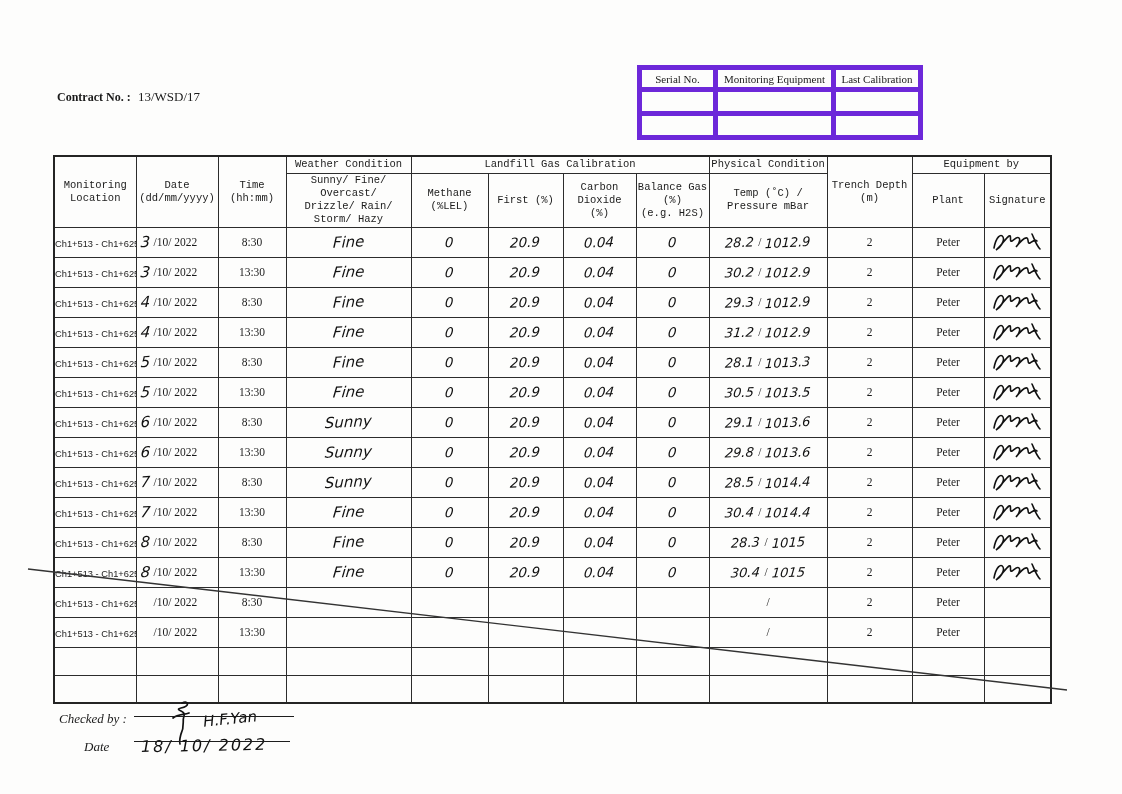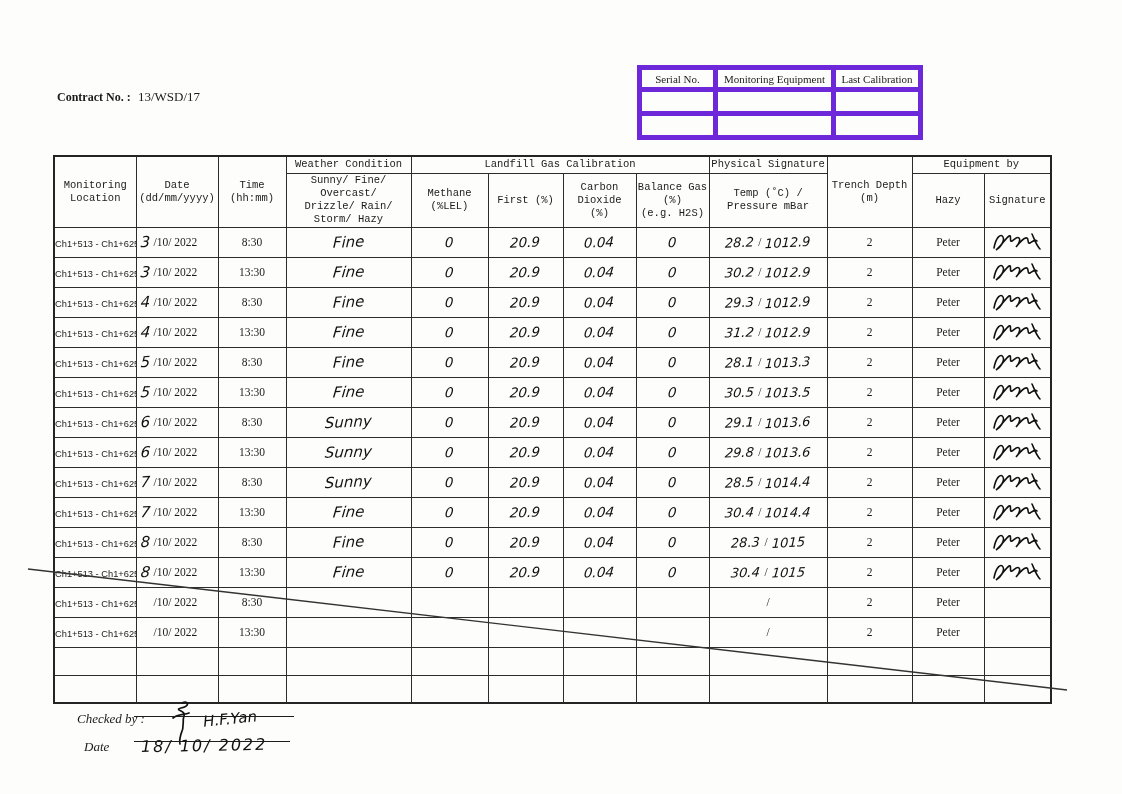--- a/index.html
+++ b/index.html
@@ -103,35 +103,35 @@
     <thead>
       <tr class="grp">
         <th rowspan="2">Monitoring
 Location</th>
         <th rowspan="2">Date
 (dd/mm/yyyy)</th>
         <th rowspan="2">Time
 (hh:mm)</th>
         <th>Weather Condition</th>
         <th colspan="4">Landfill Gas Calibration</th>
-        <th>Physical Signature</th>
+        <th>Physical Condition</th>
         <th rowspan="2">Trench Depth (m)</th>
         <th colspan="2">Equipment by</th>
       </tr>
       <tr class="sub">
         <th class="small">Sunny/ Fine/ Overcast/
 Drizzle/ Rain/ Storm/ Hazy</th>
         <th>Methane (%LEL)</th>
         <th>First (%)</th>
         <th>Carbon Dioxide
 (%)</th>
         <th>Balance Gas (%)
 (e.g. H2S)</th>
         <th class="tempH">Temp (˚C) / Pressure mBar</th>
-        <th>Hazy</th>
+        <th>Plant</th>
         <th>Signature</th>
       </tr>
     </thead>
     <tbody id="main-tbody">
         <tr>
           <td><span class="loc">Ch1+513 - Ch1+625</span></td>
           <td>
             <div class="datecell">
               <span class="hand day">3</span>
               <span class="pd">/10/ 2022</span>
@@ -577,21 +577,21 @@
           <td class="pr"></td>
           <td></td>
         </tr>
       </tbody>
   </table>
 
   <svg class="strike" width="1122" height="794">
     <line x1="28" y1="569" x2="1067" y2="690" stroke="#333" stroke-width="1.4"></line>
   </svg>
 
-  <div class="fitalic" style="left:59px;top:711px;margin-left:18px;">Checked by :</div>
+  <div class="fitalic" style="left:59px;top:711px;">Checked by :</div>
   <svg style="position:absolute;left:166px;top:698px;" width="30" height="48">
     <path d="M16 5 C23 2 24 8 15 10 C7 12 21 13 18 18 C16 23 19 28 15 36 C14 40 13 43 14 46 M7 20 C12 16 18 17 23 15" stroke="#111" stroke-width="1.7" fill="none" stroke-linecap="round"></path>
   </svg>
   <div class="handtext" style="left:203px;top:710px;font-size:15px;transform:rotate(-6deg);">H.F.Yan</div>
   <div class="uline" style="left:134px;top:716px;width:160px;"></div>
 
   <div class="fitalic" style="left:84px;top:739px;">Date</div>
   <div class="handtext" style="left:141px;top:736px;font-size:16px;letter-spacing:2px;transform:rotate(-1deg);">18/ 10/ 2022</div>
   <div class="uline" style="left:134px;top:741px;width:156px;"></div>
 

